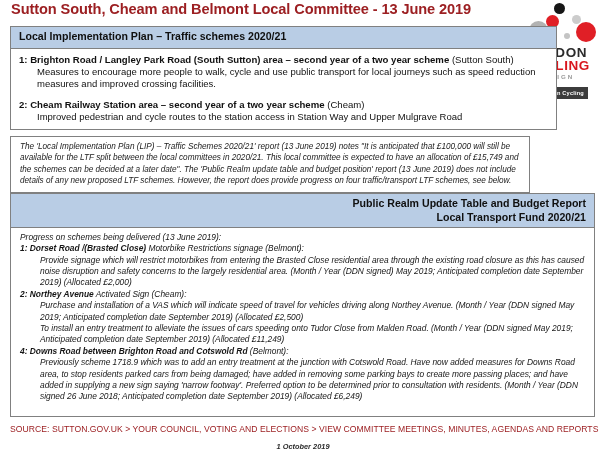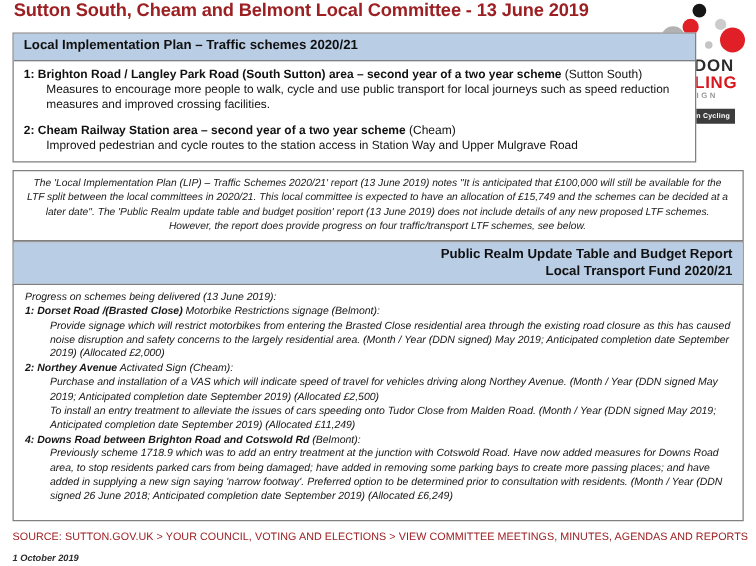--- a/index.html
+++ b/index.html
@@ -102,22 +102,21 @@
   .panel-a {
     position: absolute;
     left: 10px;
     top: 26px;
     width: 547px;
   }
   .panel-b {
     position: absolute;
     left: 10px;
     top: 136px;
-    width: 585px;
-    text-align: center;
+    width: 520px;
   }
   .panel-c {
     position: absolute;
     left: 10px;
     top: 193px;
     width: 585px;
     text-align: right;
   }
   .panel-d {
     position: absolute;
@@ -202,21 +201,21 @@
     color: #9c1f22;
     letter-spacing: 0.05px;
     white-space: nowrap;
     line-height: 11px;
   }
   .footer-date {
     font-size: 7.4px;
     font-style: italic;
     font-weight: bold;
     color: #2b2b2b;
-    text-align: left;
+    text-align: center;
     line-height: 11px;
     margin-top: 6px;
     padding-right: 1px;
   }
 </style>
 </head>
 <body>
 
 <div class="doc-header">
   <div class="doc-title">Sutton South, Cheam and Belmont Local Committee - 13 June 2019</div>

